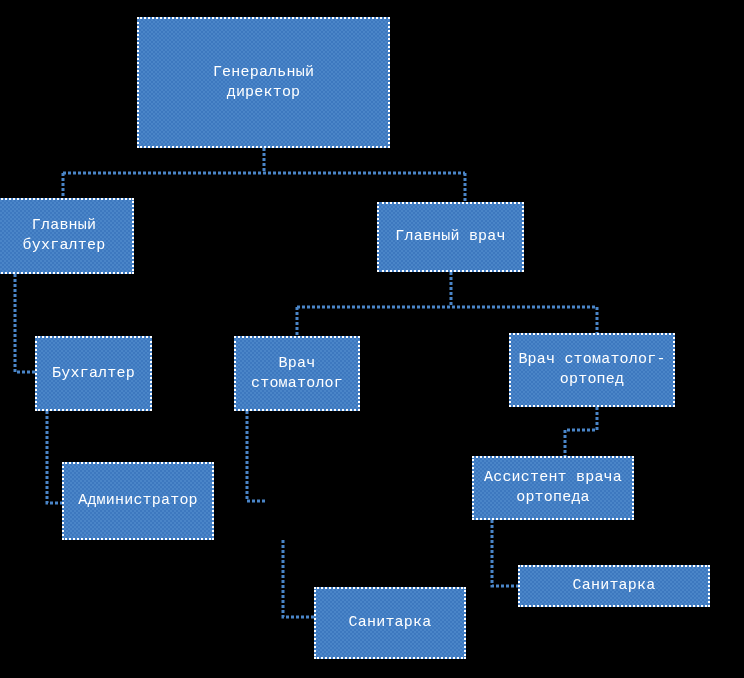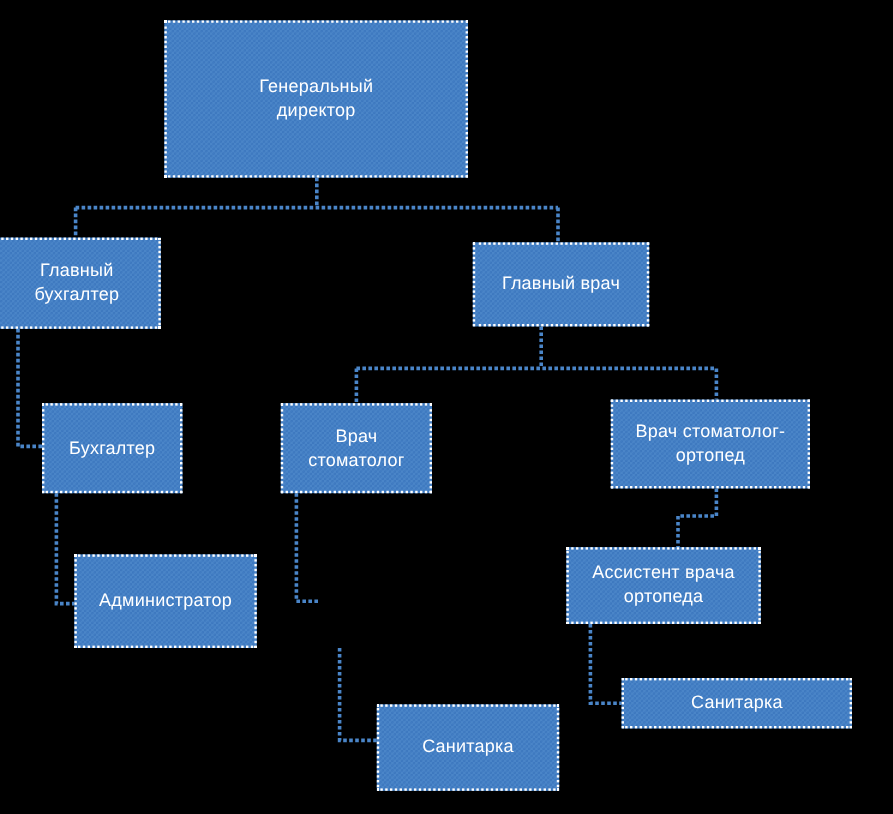--- a/index.html
+++ b/index.html
@@ -36,20 +36,21 @@
     line-height: 1.32;
     letter-spacing: .2px;
     border: 2px dotted #ffffff;
     background-color: #4a85c8;
     background-image:
       linear-gradient(45deg, #3d78bf 25%, transparent 25%, transparent 75%, #3d78bf 75%),
       linear-gradient(45deg, #3d78bf 25%, transparent 25%, transparent 75%, #3d78bf 75%);
     background-size: 4px 4px;
     background-position: 0 0, 2px 2px;
     z-index: 2;
+    font-family: Liberation Mono, monospace;
   }
   .node span { display: block; padding: 0 6px; }
 </style>
 </head>
 <body>
 
 <div id="canvas">
 
   <svg id="wires" viewBox="0 0 744 678" width="744" height="678">
     <g fill="none" stroke="#4a85c8" stroke-width="3" stroke-dasharray="3 2">
@@ -79,21 +80,21 @@
   </svg>
 
   <div class="node" style="left:137px; top:17px; width:253px; height:131px;">
     <span>Генеральный<br>директор</span>
   </div>
 
   <div class="node" style="left:-6px; top:198px; width:140px; height:76px;">
     <span>Главный<br>бухгалтер</span>
   </div>
 
-  <div class="node" style="left:377px; top:202px; width:147px; height:70px;margin-left:17px;">
+  <div class="node" style="left:377px; top:202px; width:147px; height:70px;">
     <span>Главный врач</span>
   </div>
 
   <div class="node" style="left:35px; top:336px; width:117px; height:75px;">
     <span>Бухгалтер</span>
   </div>
 
   <div class="node" style="left:509px; top:333px; width:166px; height:74px;">
     <span>Врач стоматолог-<br>ортопед</span>
   </div>

